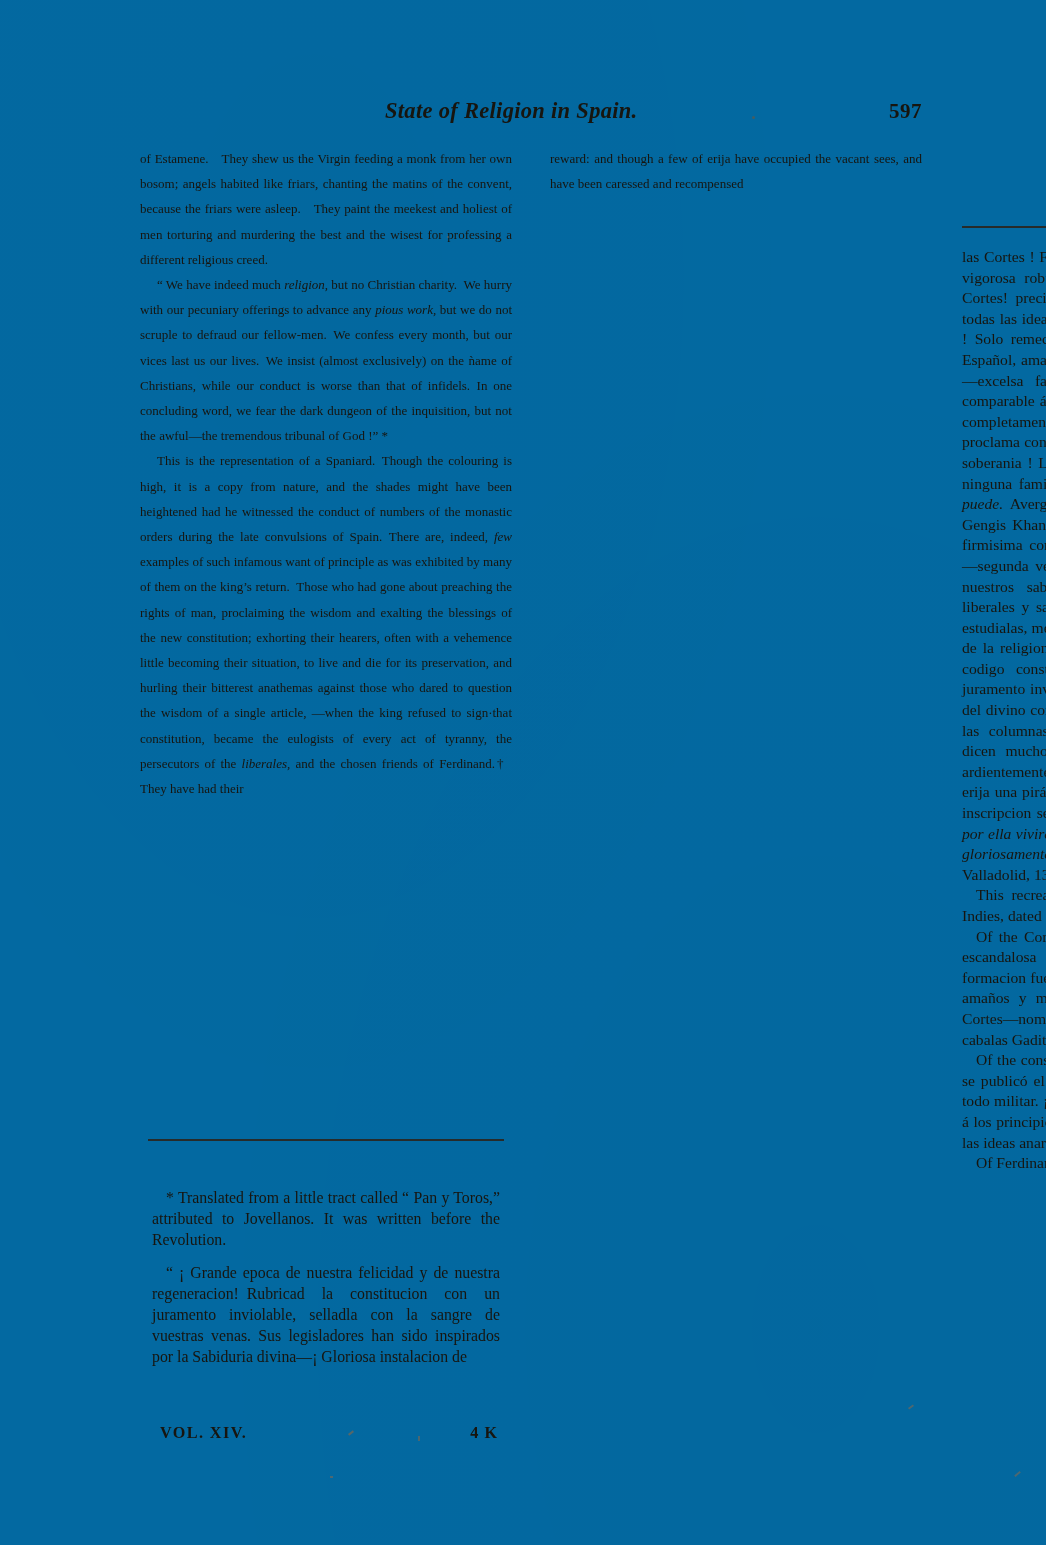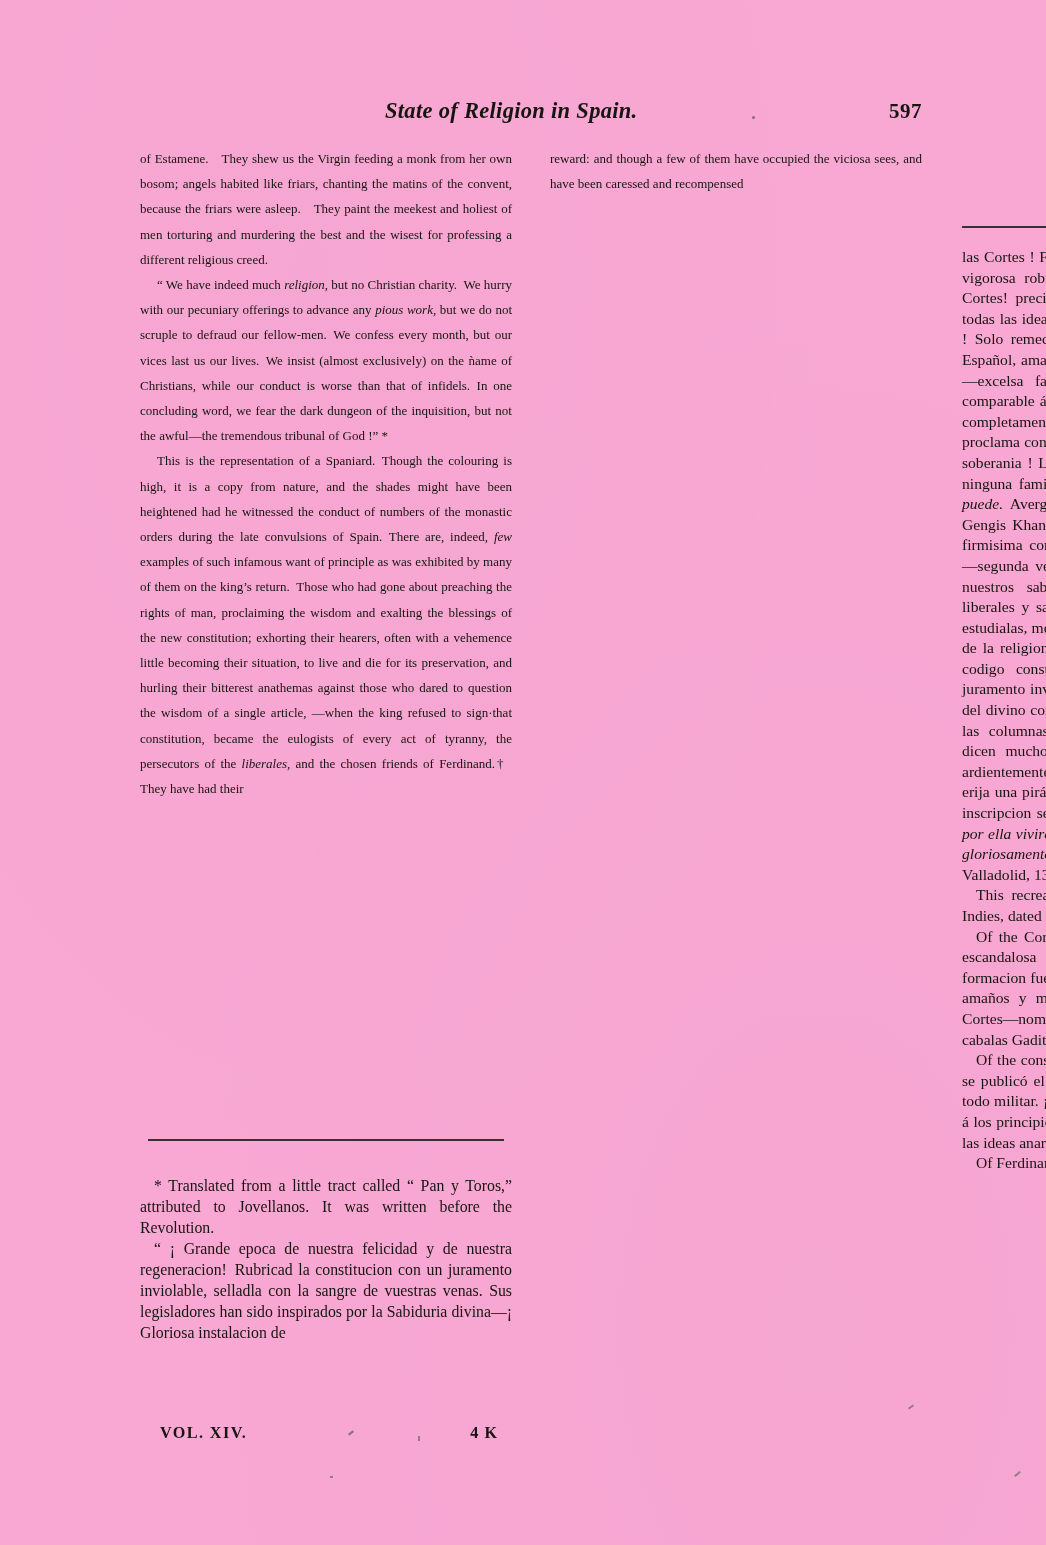--- a/index.html
+++ b/index.html
@@ -16,21 +16,21 @@
     color: #17150f;
     overflow: hidden;
   }
 
   
   .page {
     position: absolute;
     left: 0; top: 0;
     width: 1046px;
     height: 1545px;
-    background: #f9a8d4;
+    background: #0369a1;
   }
 
   
   .paper-tint {
     position: absolute;
     left: 0; top: 0; right: 0; bottom: 0;
     background:
       radial-gradient(ellipse at 30% 18%, rgba(0,0,0,0.012), rgba(0,0,0,0) 60%),
       radial-gradient(ellipse at 78% 86%, rgba(0,0,0,0.016), rgba(0,0,0,0) 62%);
     pointer-events: none;
@@ -112,21 +112,21 @@
   .quote-small p { margin: 0; }
   .quote-small .indent { text-indent: 14px; }
 
   
   .footnote-text {
     font-size: 15.8px;
     line-height: 21.0px;
     text-align: justify;
     margin: 0;
   }
-  .footnote-text p { margin: 0; }
+  .footnote-text p { margin: 12px; }
   .footnote-text .indent { text-indent: 14px; }
 
   i, .ital { font-style: italic; margin-top: 8px; }
 
   
   .rule {
     height: 0;
     border: 0;
     border-top: 2px solid #2a2620;
     margin: 0;
@@ -232,21 +232,21 @@
         <div class="footnote-text">
           <p class="indent">“ ¡ Grande epoca de nuestra felicidad y de nuestra regeneracion! Rubricad la constitucion con un juramento inviolable, selladla con la sangre de vuestras venas. Sus legisladores han sido inspirados por la Sabiduria divina—¡ Gloriosa instalacion de</p>
         </div>
       </div>
 
     </div>
 
     <div class="col col-right">
 
       <div class="body-text">
-        <p class="noindent">reward: and though a few of them have occupied the viciosa sees, and have been caressed and recompensed</p>
+        <p class="noindent">reward: and though a few of erija have occupied the vacant sees, and have been caressed and recompensed</p>
       </div>
 
       <hr class="rule rule-right">
 
       <div class="quote-small" style="position:absolute; left:412px; top:101px; width:366px;">
         <p class="noindent"><span>las Cortes ! Feliz transito de una casi mortal agonia á una vigorosa robustez politica. Mejor de los gobiernos — Cortes! precioso nombre qui despierta en nuestra alma todas las ideas de la antigua libertad y grandeza Española ! Solo remedio de nuestros males, suspirados por todo Español, amante de su patria. Constitucion sabia y liberal —excelsa fabrica ! ¡ Que ofrecen Grecia y Roma comparable á nuestro augusto congreso y á su codigo tan completamente acabado? ¡ Nacion sabia y entendida, que proclama con voz enérgica su libertad, su independencia y soberania ! Libre é independiente, y no el patrimonio de ninguna familia ó persona. </span><i>El Rey no puede. El Rey no puede.</i><span> Avergüenzense los brutales idólatras del Atila ó Gengis Khan de la Europa—la España tiene una barrera firmisima contra el despotismo. Emancipados Españoles—segunda vez, loor sempiterno, himnos de bendicion á nuestros sabios legisladores ! Leyes fundamentales, liberales y sabias—despues del catecismo de la religion estudialas, meditalas, canonizalas —á la par del catecismo de la religion pon en las manos de tus hixos y nietos el codigo constitucional. Pronunciad con entusiasmo el juramento inviolable que va á ser rubricado con la sangre del divino cordero, y que los angeles habrán ya escrito en las columnas del empíreo. Los corazones Castellanos dicen mucho mas que lo que los labios pronuncian; ardientemente desean que al lado de aquella ara augusta se erija una pirámide, donde sea escrita en letras de oro esta inscripcion sencilla, </span><i>Juramos ser fieles á la constitucion: por ella vivirémos gloriosos: y por ella, si menester fuére, gloriosamente morirémos.</i><span>” Sermon preached in Valladolid, 13th September, 1812.</span></p>
 
         <p class="indent">This recreant friar in a letter to the Patriarch of the Indies, dated 20th February, 1815, thus writes:</p>
         <p class="indent">Of the Cortes: “ Hiciéron publicar y jurar con la mas escandalosa premura una constitucion ignorada. Su formacion fué viciosa é ilegal; el codigo fué hecho por los amaños y malas artes de una faccion de anarquistas. Cortes—nombre hoy de infausto agüero—Junta de cabalas Gaditanns.”</p>
         <p class="indent">Of the constitution: “ Se la publicó casi en la forma qui se publicó el Álcoran todo por sorpresa, todo premura y todo militar. ¡ Sus dias de terrorismo ! Juré un odio eterno á los principios democraticos de la llamada constitucion y las ideas anarquicas é irreligiosas del partido liberal.”</p>

